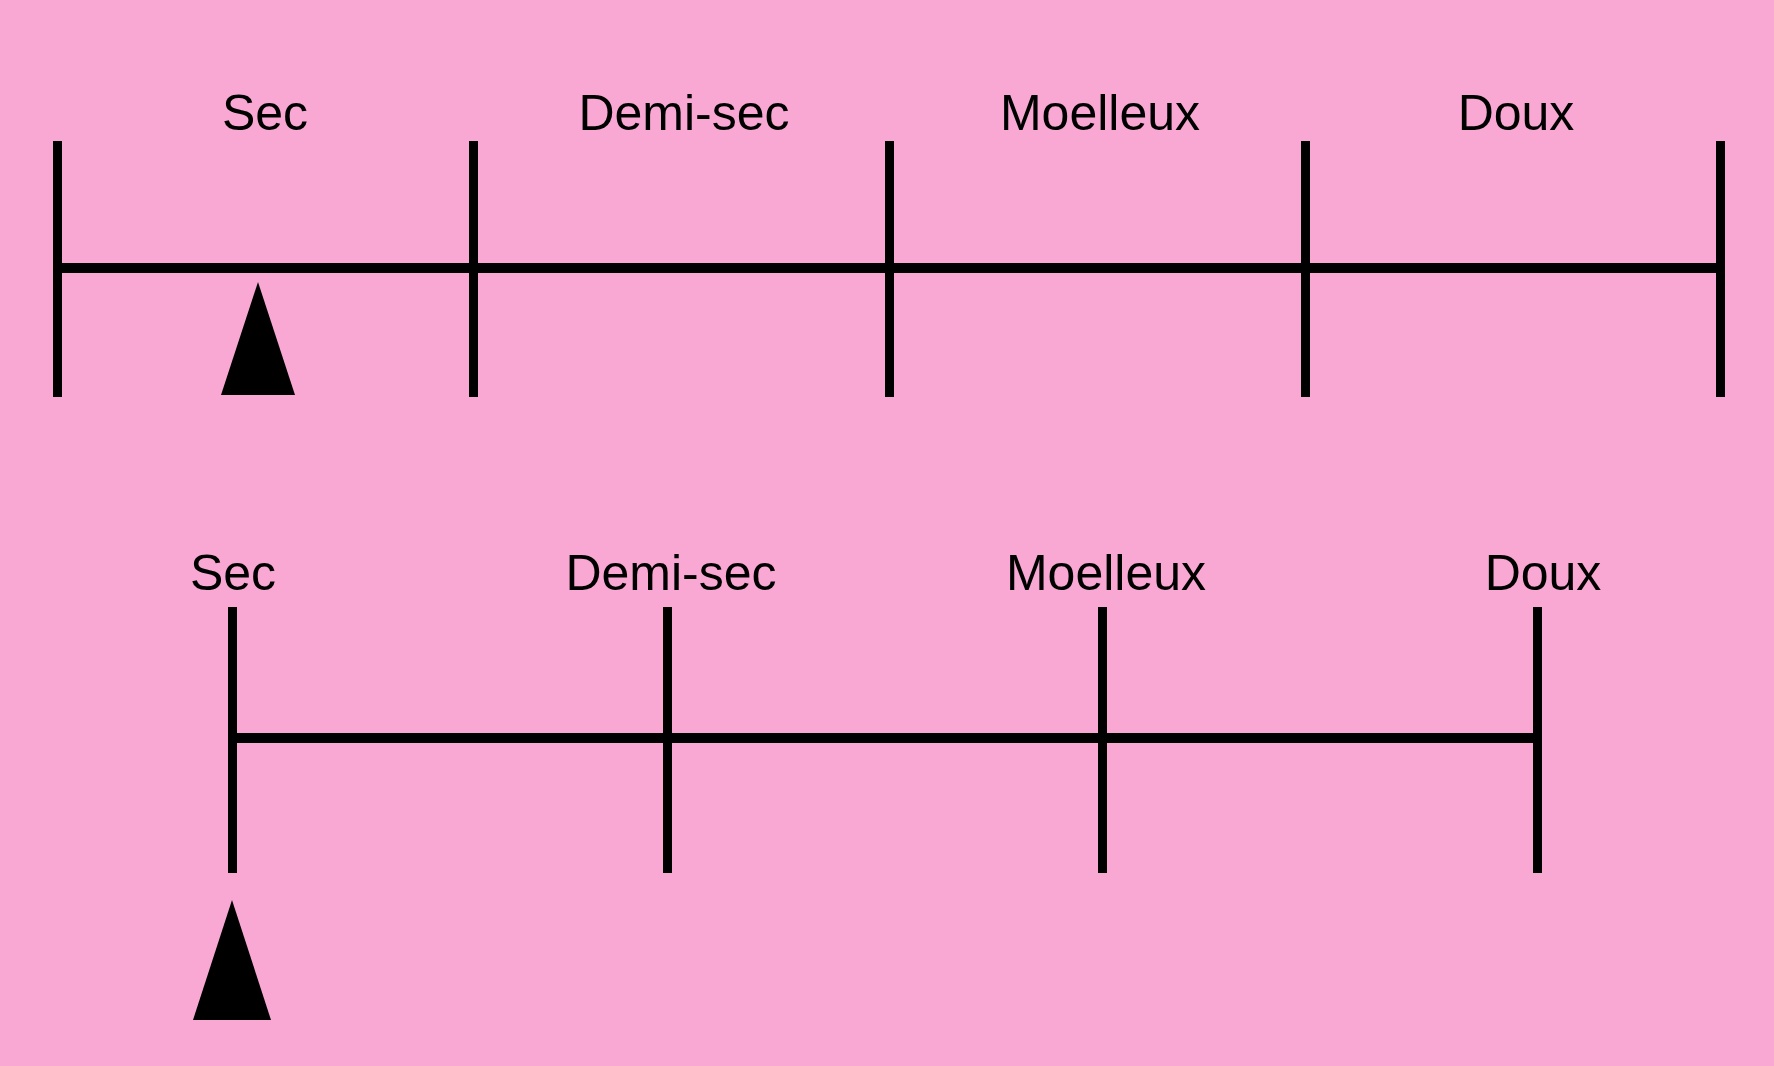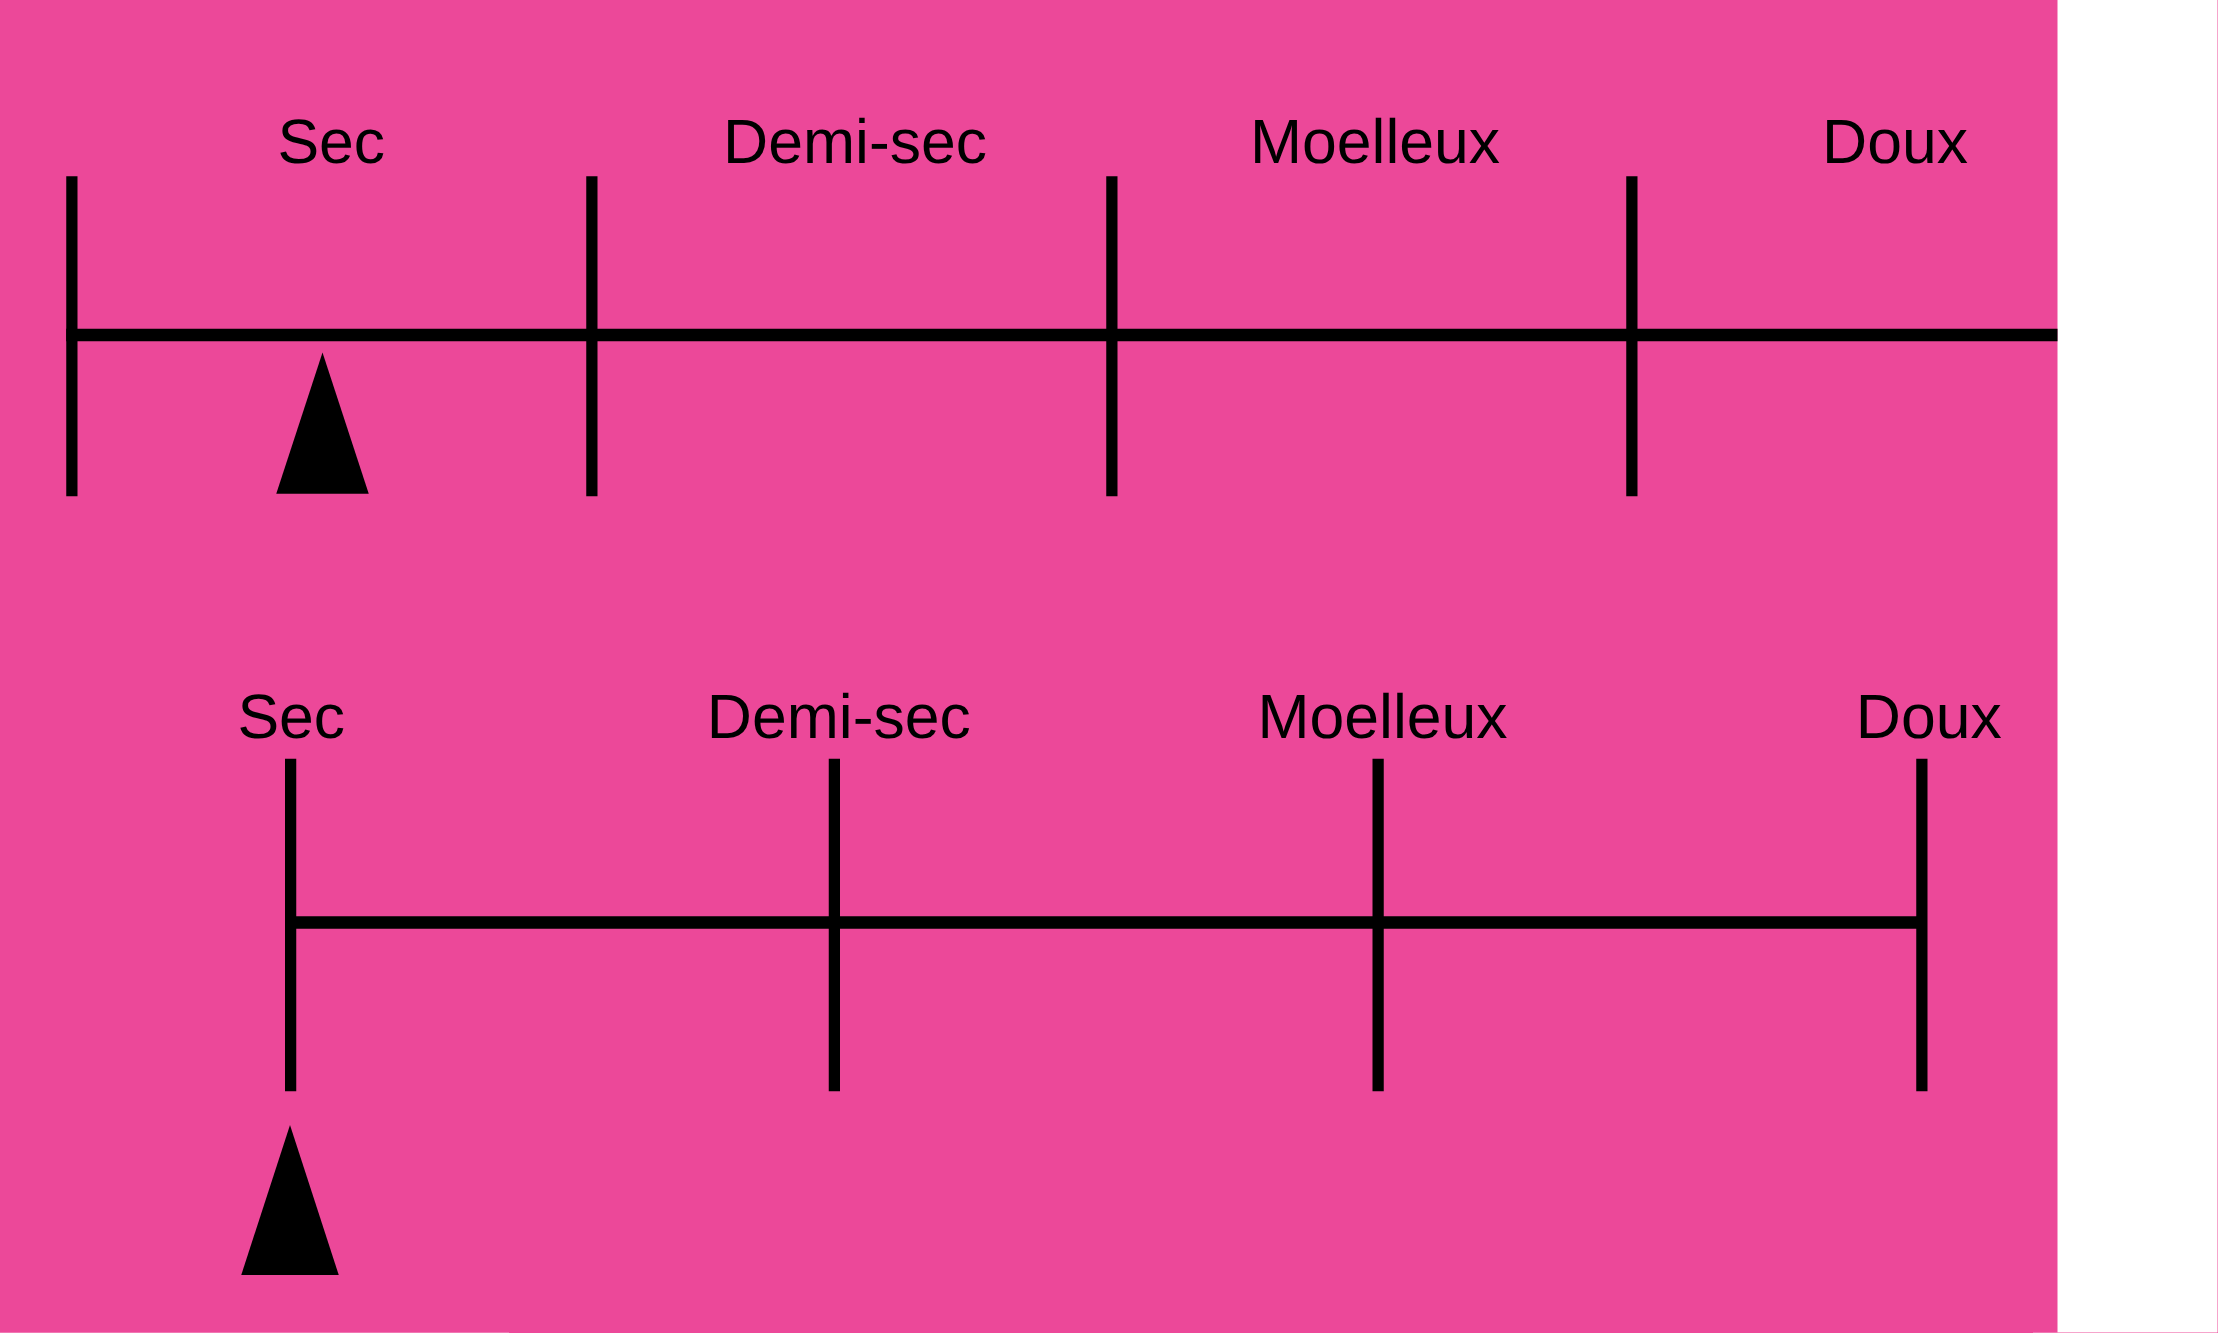--- a/index.html
+++ b/index.html
@@ -1,22 +1,22 @@
 <!DOCTYPE html>
 <html><head>
 <meta charset="utf-8">
 <style>
   html, body { margin: 0; padding: 0; }
   body { background: #ffffff; font-family: "Liberation Sans", sans-serif; }
 
   .canvas {
     position: relative;
-    width: 1646px;
+    width: 1774px;
     height: 1066px;
-    background: #ec4899;
+    background: #f9a8d4;
     overflow: hidden;
   }
 
   .scale-label {
     position: absolute;
     transform: translateX(-50%);
     font-size: 50px;
     line-height: 1;
     color: #000000;
     white-space: nowrap;

